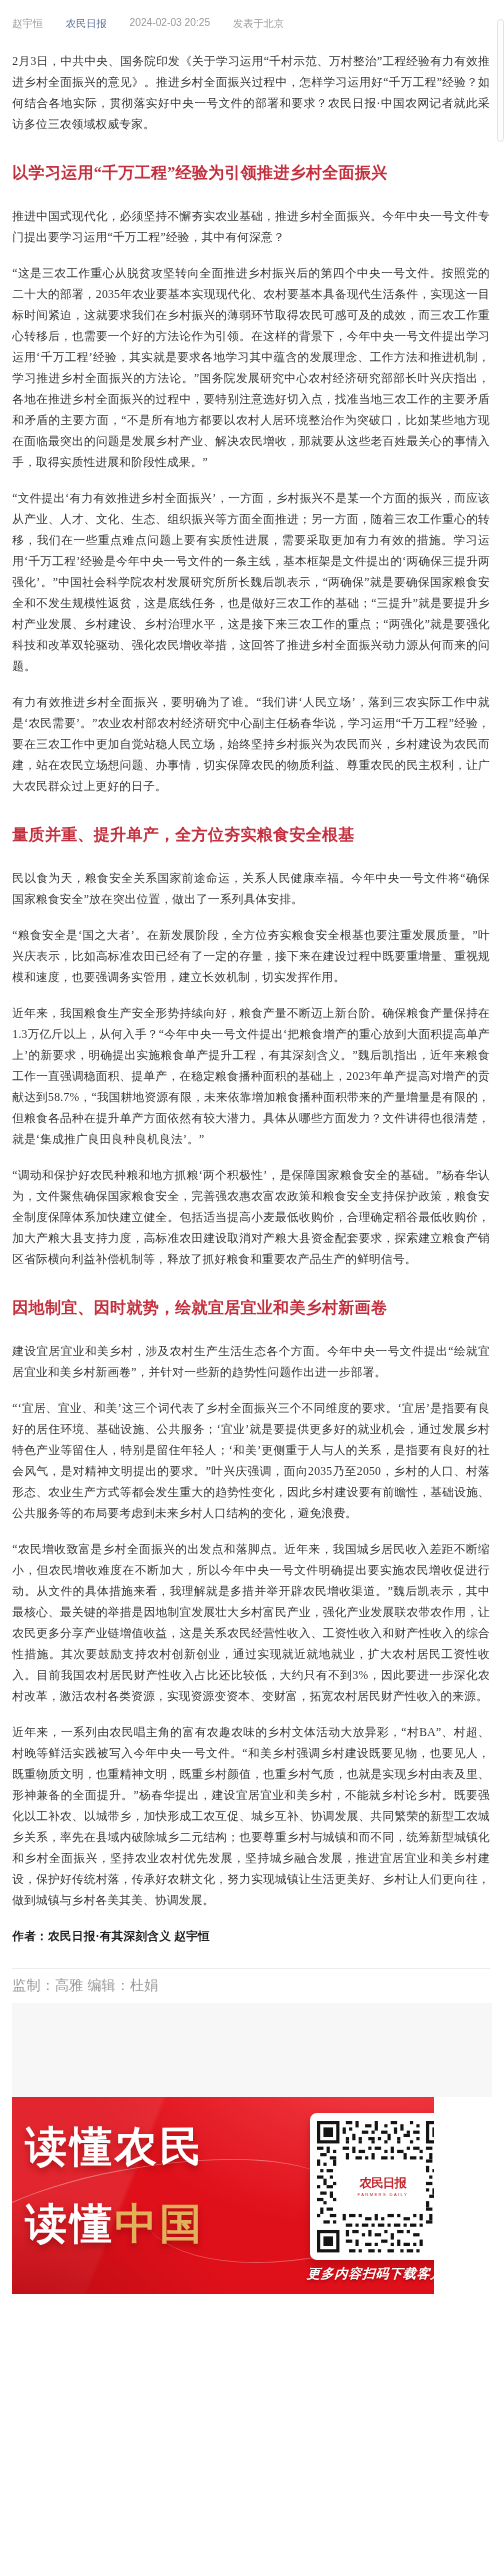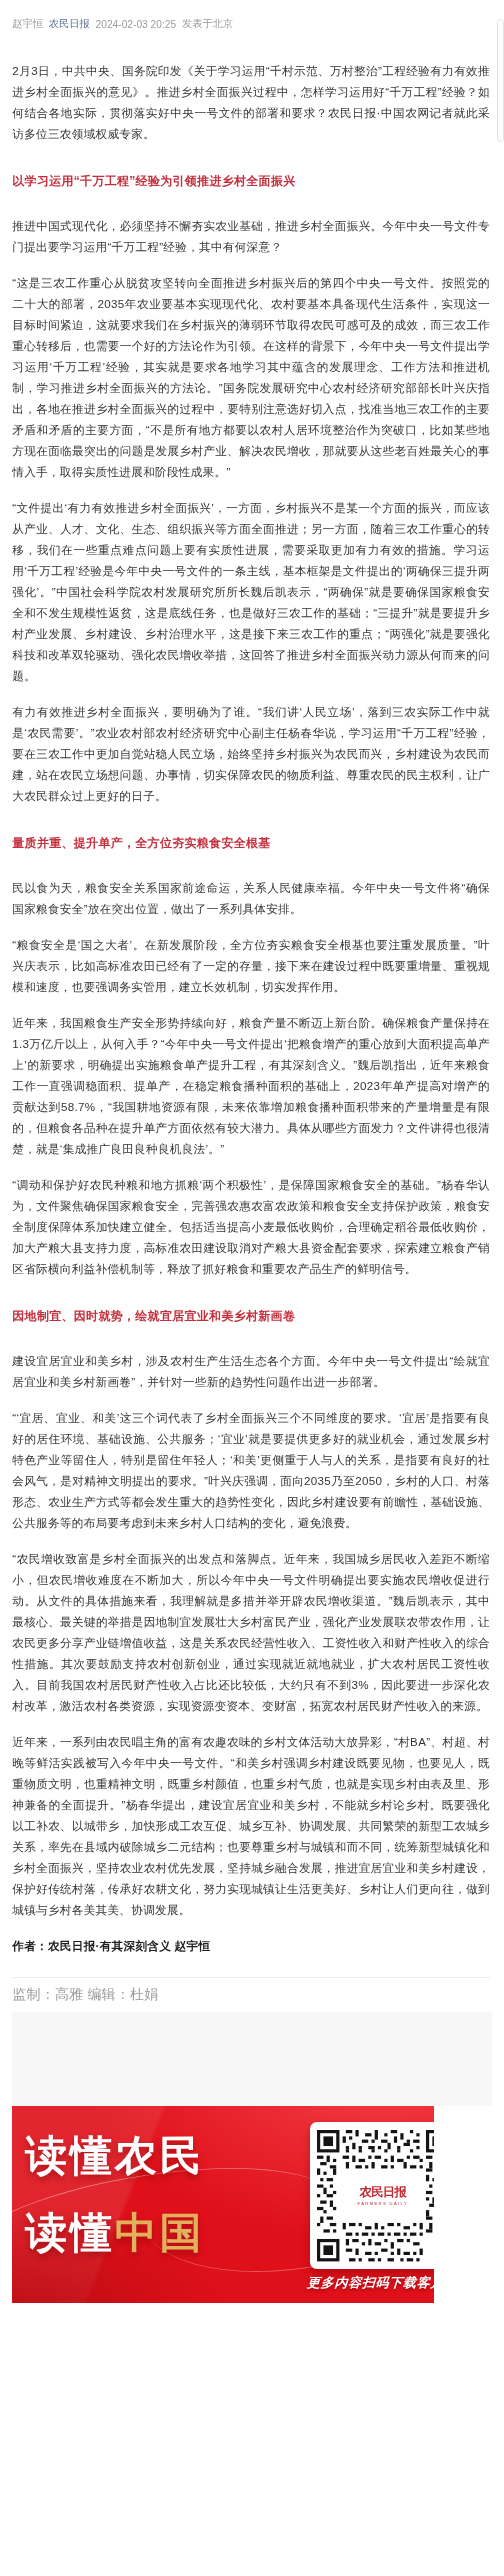--- a/index.html
+++ b/index.html
@@ -1,26 +1,26 @@
 <!DOCTYPE html>
 <html style="font-size:11px"><head>
 <meta charset="utf-8">
 <style>
   html,body{margin:0;padding:0;background:#ffffff;}
   body{font-family:"Liberation Sans","DejaVu Sans",sans-serif;color:#353535;}
   .page{position:relative;width:505px;min-height:2576px;margin:0 auto;background:#fff;overflow:hidden;}
   .content{padding:17px 15px 17.7px 12.3px;}
 
   .title{font-size:15px;line-height:1.45;color:#0f0f0f;font-weight:700;margin:0 0 8.9px;letter-spacing:0.3px;}
-  .meta{font-size:10.2px;color:#9b9b9b;display:flex;gap:6px;align-items:center;white-space:nowrap;}
+  .meta{font-size:10.2px;color:#9b9b9b;display:flex;gap:23px;align-items:flex-start;white-space:nowrap;}
   .meta .src{color:#576b95;cursor:pointer;}
 
-  .article{margin-top:29px;font-size:11.6px;line-height:21px;letter-spacing:0.3px;text-align:justify;color:#353535;}
+  .article{margin-top:20px;font-size:11.6px;line-height:21px;letter-spacing:0.3px;text-align:justify;color:#353535;font-family:Liberation Serif, serif;}
   .article p{margin:15px 0;}
-  .article h2{font-size:12px;line-height:21px;color:#c5303e;font-weight:700;margin:27px 0 23px;}
+  .article h2{font-size:16px;line-height:21px;color:#c5303e;font-weight:700;margin:27px 0 23px;}
   .author-line{font-weight:700;color:#1f1f1f;}
 
   .divider{border:0;border-top:0.7px solid #ececec;margin:20.5px 0 8.2px;}
   .credits{font-size:14px;color:#9b9b9b;letter-spacing:0.2px;}
 
   .img-placeholder{margin-top:8.2px;width:480px;height:94px;background:#f7f7f7;}
 
   .banner{position:relative;width:422px;height:197px;overflow:hidden;cursor:pointer;
     background:
       radial-gradient(130% 170% at 88% -25%, #f5424a 0%, rgba(245,66,74,0) 55%),

